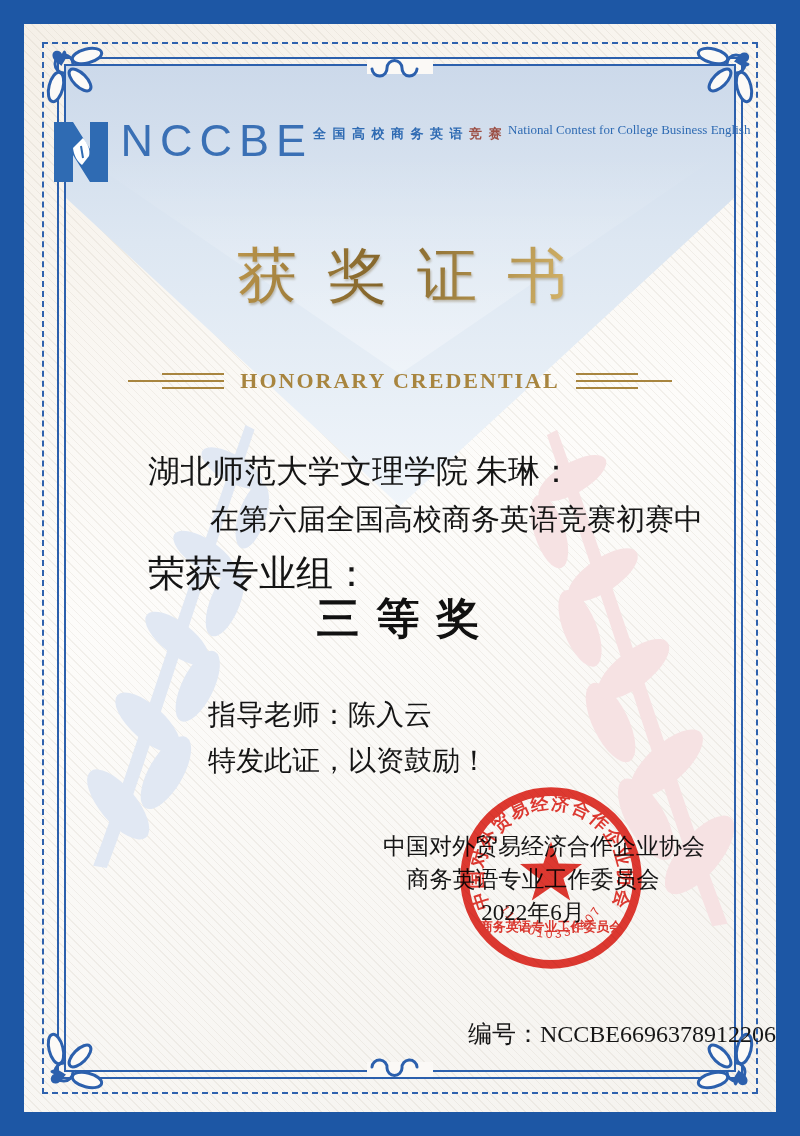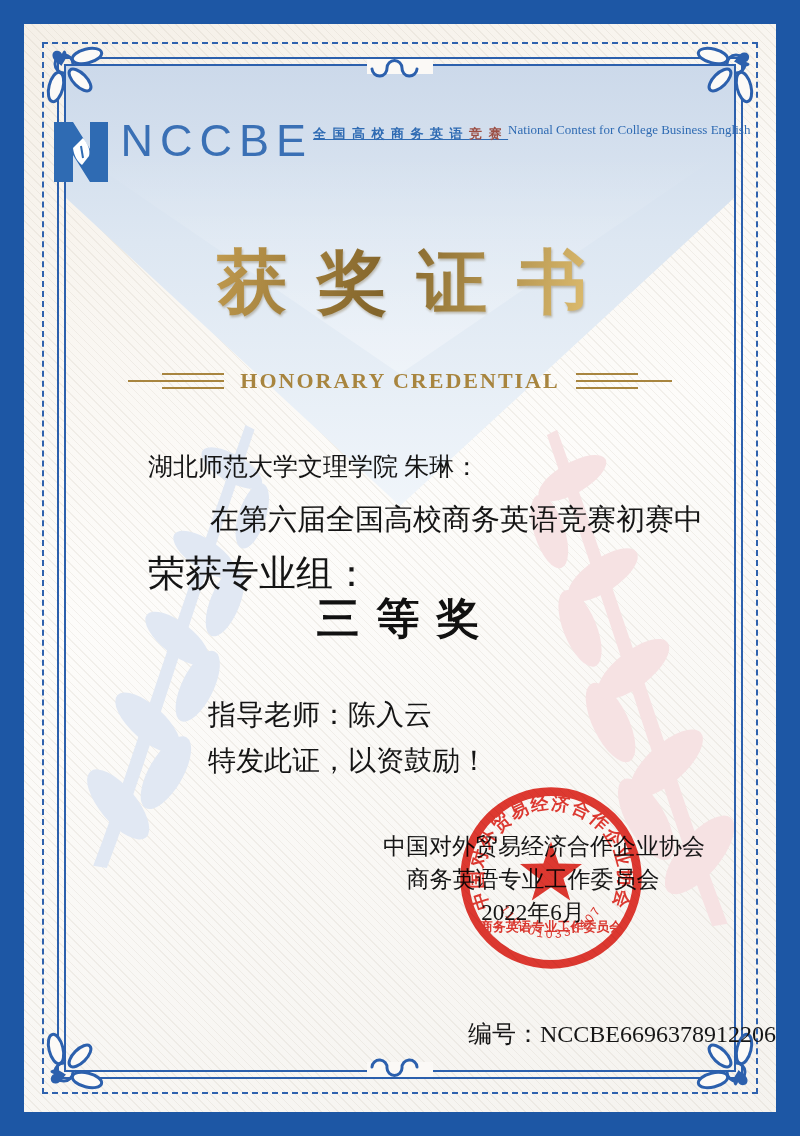--- a/index.html
+++ b/index.html
@@ -32,39 +32,39 @@
   .wm{position:absolute;}
   .wm-left{left:26px;top:330px;}
   .wm-right{right:0px;top:340px;transform:scaleX(-1);}
   
   .logo{position:absolute;top:96px;left:0;right:0;display:flex;justify-content:center;
     align-items:flex-start;gap:9px;}
   .n-mark{width:62px;height:64px;flex:0 0 auto;}
   .logo-col{display:flex;flex-direction:row;align-items:flex-start;}
   .nccbe{font-family:"Liberation Sans","DejaVu Sans",sans-serif;font-weight:400;
     font-size:45px;line-height:42px;letter-spacing:7px;color:#3a70b5;}
-  .logo-cn{margin-top:5px;font-size:13px;letter-spacing:6.5px;color:#2f6bb3;font-weight:bold;white-space:nowrap;text-decoration:underline;}
+  .logo-cn{margin-top:5px;font-size:13px;letter-spacing:6.5px;color:#2f6bb3;font-weight:bold;white-space:nowrap;}
   .logo-cn .red{color:#9c4f45;}
   .logo-en{margin-top:2px;font-size:13px;color:#2f6bb3;white-space:nowrap;}
   
   .title{position:absolute;top:212px;left:0;right:0;text-align:center;
-    font-size:70px;font-weight:700;letter-spacing:30px;padding-left:34px;white-space:nowrap;
+    font-size:60px;font-weight:400;letter-spacing:30px;padding-left:34px;white-space:nowrap;
     background:linear-gradient(105deg,#8c6c30 0%,#c9a254 22%,#82642a 48%,#dcbb6e 75%,#a07c3c 100%);
     -webkit-background-clip:text;background-clip:text;color:transparent;
     filter:drop-shadow(1px 2px 1px rgba(110,85,40,.35));}
   .subtitle{position:absolute;top:344px;left:0;right:0;display:flex;justify-content:center;
     align-items:center;gap:16px;color:#a8853f;}
   .subtitle .txt{font-size:22px;font-weight:700;letter-spacing:2px;white-space:nowrap;}
   .bars{display:flex;flex-direction:column;gap:5px;}
   .bars.left{align-items:flex-end;} .bars.right{align-items:flex-start;}
   .bar{height:2px;background:#a8853f;}
   .bar.short{width:62px;} .bar.long{width:96px;}
   
   .bodytxt{position:absolute;color:#151515;white-space:nowrap;}
-  .t1{left:124px;top:426px;font-size:25px;text-align:center;}
+  .t1{left:124px;top:426px;font-size:32px;text-align:center;}
   .t2{left:186px;top:476px;font-size:29px;}
   .t3{left:124px;top:525px;font-size:37px;}
   .award{position:absolute;top:566px;left:0;right:0;text-align:center;
     font-size:43px;font-weight:700;letter-spacing:17px;padding-left:13px;color:#111;}
   .t4{left:184px;top:672px;font-size:28px;}
   .t5{left:184px;top:718px;font-size:28px;}
   .sig{position:absolute;left:359px;top:806px;width:300px;text-align:center;
     font-size:23px;line-height:33px;color:#151515;white-space:nowrap;}
   .serial{position:absolute;left:0;right:0;top:994px;text-align:right;
     font-size:24px;color:#161616;}

